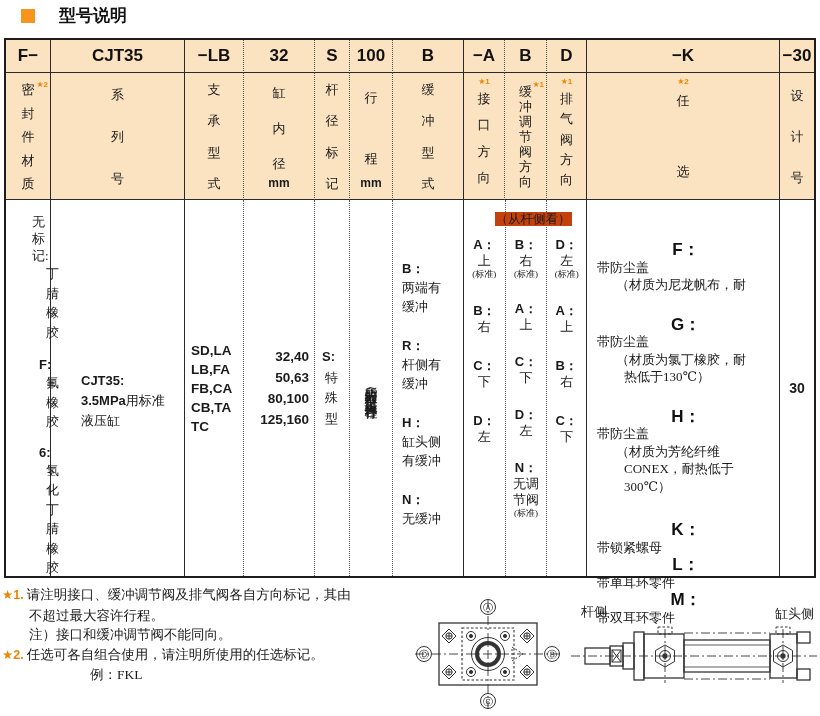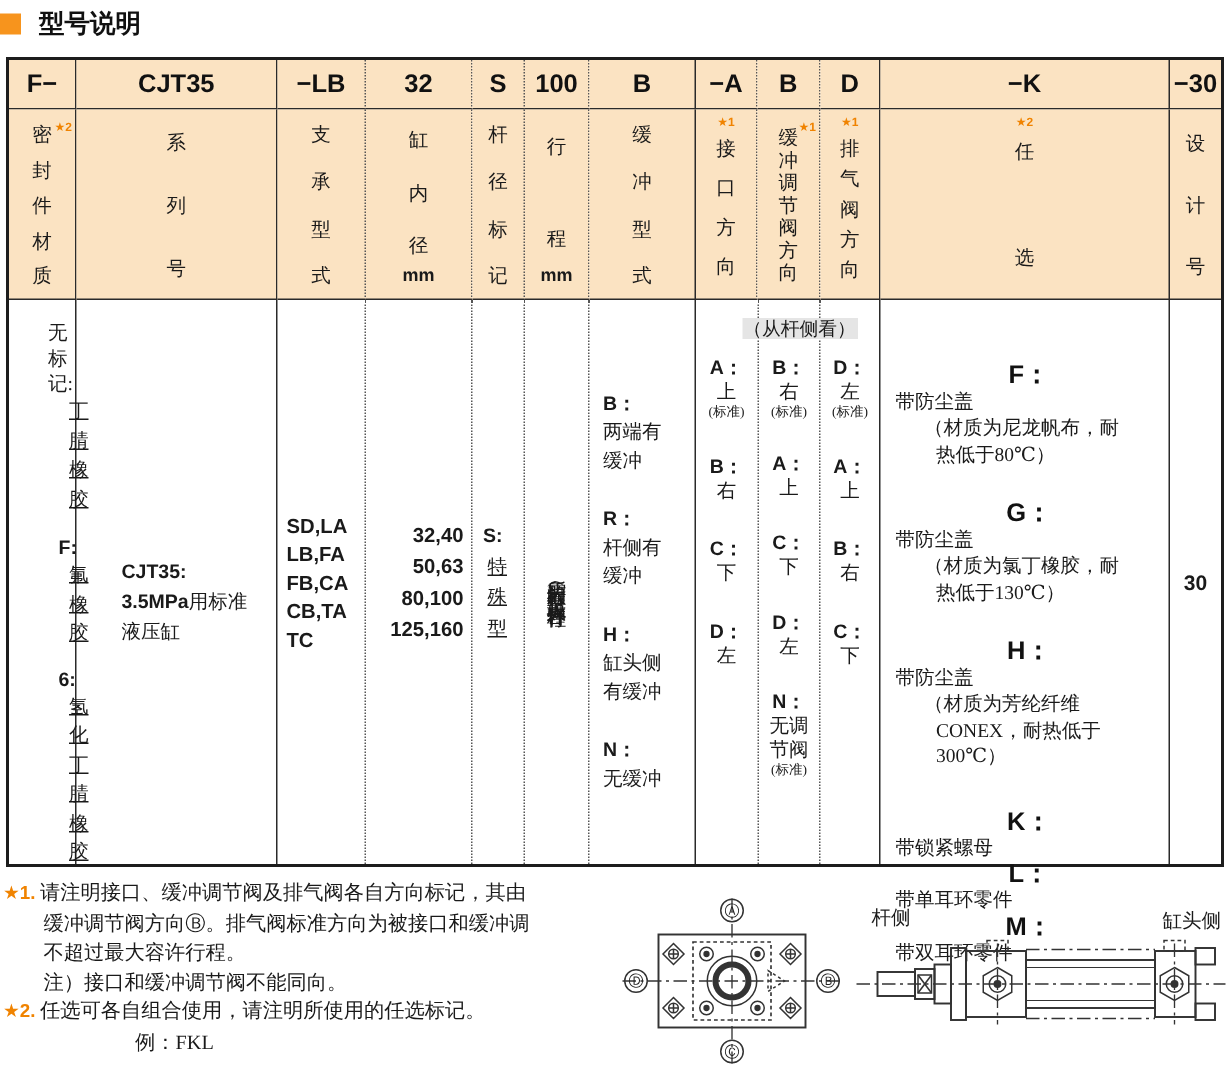--- a/index.html
+++ b/index.html
@@ -3,21 +3,21 @@
 <meta charset="utf-8">
 <style>
   html,body{margin:0;padding:0;}
   body{
     width:820px;height:716px;position:relative;background:#fff;
     font-family:"Liberation Serif","DejaVu Serif",serif;
     color:#1a1a1a;overflow:hidden;
   }
   .sans{font-family:"Liberation Sans","DejaVu Sans",sans-serif;}
   
-  .title-bar{position:absolute;left:0;top:4px;display:flex;align-items:center;gap:12px;}
+  .title-bar{position:absolute;left:21px;top:4px;display:flex;align-items:center;gap:24px;}
   .title-sq{width:14px;height:14px;background:#F7941D;}
   .title-text{font-family:"Liberation Sans","DejaVu Sans",sans-serif;font-weight:bold;font-size:17px;color:#111;}
   
   .mtable{
     position:absolute;left:4px;top:38px;width:812px;height:540px;box-sizing:border-box;
     border:2px solid #1d1d1d;
     display:grid;
     grid-template-columns:45px 134px 59px 71px 35px 43px 71px 41px 42px 40px 193px 34px;
     grid-template-rows:33px 127px 376px;
   }
@@ -34,38 +34,38 @@
   .vchars{flex:1;display:flex;flex-direction:column;justify-content:space-between;align-items:center;
           font-size:13px;line-height:13px;}
   .pt16{padding-top:17px;}
   .unit{font-weight:bold;font-size:12px;margin-top:3px;font-family:"Liberation Sans","DejaVu Sans",sans-serif;}
   .star{position:absolute;font-size:8px;font-weight:bold;color:#F08300;
         font-family:"Liberation Sans","DejaVu Sans",sans-serif;z-index:3;}
   .star-tr{top:7px;right:2px;}
   .star-top{top:4px;left:50%;transform:translateX(-50%);}
   
   .bcell{font-size:13px;}
-  .charstack{width:17px;word-break:break-all;line-height:19.5px;text-align:center;margin:0 auto 0 14px;text-decoration:underline;}
+  .charstack{width:17px;word-break:break-all;line-height:19.5px;text-align:center;margin:0 auto 0 14px;}
   .seal-head{font-size:13px;padding-left:2px;line-height:17px;}
   .seal-code{font-family:"Liberation Sans","DejaVu Sans",sans-serif;font-weight:bold;font-size:13px;padding-left:9px;line-height:17px;}
   .gap14{height:14px;} .gap12{height:12px;}
   .vcenter{display:flex;flex-direction:column;justify-content:center;}
   .series-line{line-height:20px;padding-left:30px;font-size:13px;}
   .mount-line{line-height:19px;padding-left:6px;font-family:"Liberation Sans","DejaVu Sans",sans-serif;font-weight:bold;font-size:13.5px;}
   .bore-line{line-height:21px;padding-right:5px;text-align:right;font-family:"Liberation Sans","DejaVu Sans",sans-serif;font-weight:bold;font-size:13.5px;}
   .rod-line{line-height:20.5px;padding-left:7px;font-size:13px;}
   .stroke-cell{display:flex;align-items:center;justify-content:center;}
   .stroke-text{writing-mode:vertical-rl;font-size:13px;letter-spacing:1.5px;line-height:15px;}
   .cush{padding-top:59px;padding-left:9px;}
   .cgroup{margin-bottom:20px;}
   .ccode{font-family:"Liberation Sans","DejaVu Sans",sans-serif;font-weight:bold;font-size:13px;line-height:19px;}
   .cdesc{width:46px;line-height:19px;font-size:13px;}
   .dirwrap{position:relative;}
   .viewnote{position:absolute;top:11px;left:0;right:0;text-align:center;z-index:2;font-size:12.5px;}
-  .viewnote span{background:#e5e5e5;padding:0 1px;margin-left:16px;}
+  .viewnote span{background:#c2410c;padding:0 1px;margin-left:16px;}
   .dcols{position:absolute;top:0;left:0;right:0;bottom:0;display:flex;}
   .dcol{box-sizing:border-box;padding-top:37px;}
   .dcol2{border-left:1px dotted #555;}
   .dgroup{text-align:center;margin-bottom:23px;}
   .dgroup.tight{margin-bottom:21px;}
   .dcode{font-family:"Liberation Sans","DejaVu Sans",sans-serif;font-weight:bold;font-size:13px;line-height:16px;}
   .ddir{font-size:13px;line-height:16px;max-width:32px;margin:0 auto;word-break:break-all;}
   .dstd{font-size:9px;line-height:11px;}
   .opts{padding:41px 4px 0 10px;}
   .opt{margin-bottom:22px;}
@@ -334,21 +334,20 @@
           <div class="ddir">下</div>
         </div>
       </div>
     </div>
   </div>
 
   <div class="cell br-s bcell opts">
     <div class="opt">
       <div class="l1"><span class="code">F：</span><span>带防尘盖</span></div>
       <div class="li">（材质为尼龙帆布，耐</div>
-      <div class="li" style="margin-left:27px;">热低于80℃）</div>
     </div>
     <div class="opt">
       <div class="l1"><span class="code">G：</span><span>带防尘盖</span></div>
       <div class="li">（材质为氯丁橡胶，耐</div>
       <div class="li" style="margin-left:27px;">热低于130℃）</div>
     </div>
     <div class="opt mb26">
       <div class="l1"><span class="code">H：</span><span>带防尘盖</span></div>
       <div class="li">（材质为芳纶纤维</div>
       <div class="li" style="margin-left:27px;">CONEX，耐热低于</div>
@@ -363,21 +362,20 @@
     <div class="opt mb0">
       <div class="l1"><span class="code">M：</span><span>带双耳环零件</span></div>
     </div>
   </div>
 
   <div class="cell design">30</div>
 </div>
 
 <div class="fnotes">
   <div class="fline first"><span class="fstar">★1.</span><span>请注明接口、缓冲调节阀及排气阀各自方向标记，其由</span></div>
-  <div class="fline">缓冲调节阀方向Ⓑ。排气阀标准方向为被接口和缓冲调</div>
   <div class="fline">不超过最大容许行程。</div>
   <div class="fline">注）接口和缓冲调节阀不能同向。</div>
   <div class="fline first"><span class="fstar">★2.</span><span>任选可各自组合使用，请注明所使用的任选标记。</span></div>
   <div class="fline fexample">例：FKL</div>
 </div>
 
 <svg class="diagram" width="407" height="131" viewBox="0 0 407 131">
   <g stroke="#333" fill="none" stroke-width="1.3">
 
     <rect x="26" y="38" width="98" height="62"></rect>

